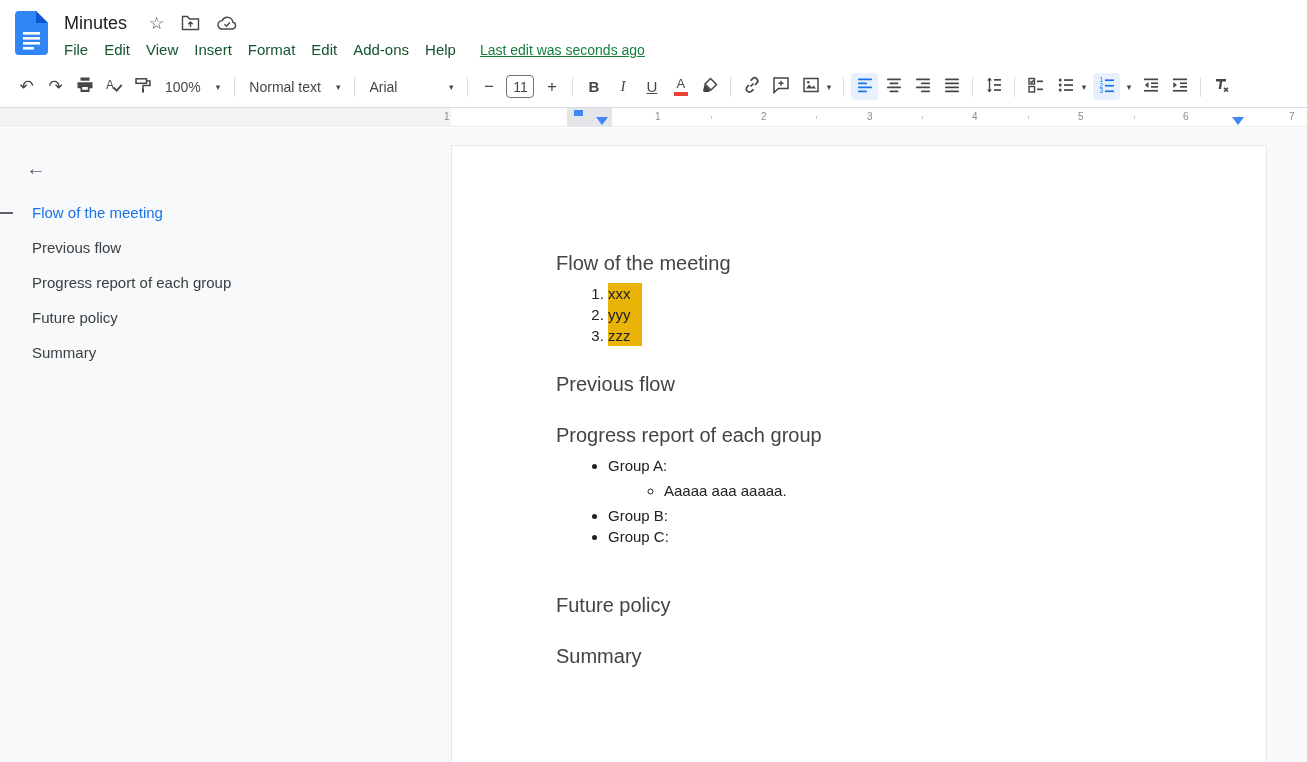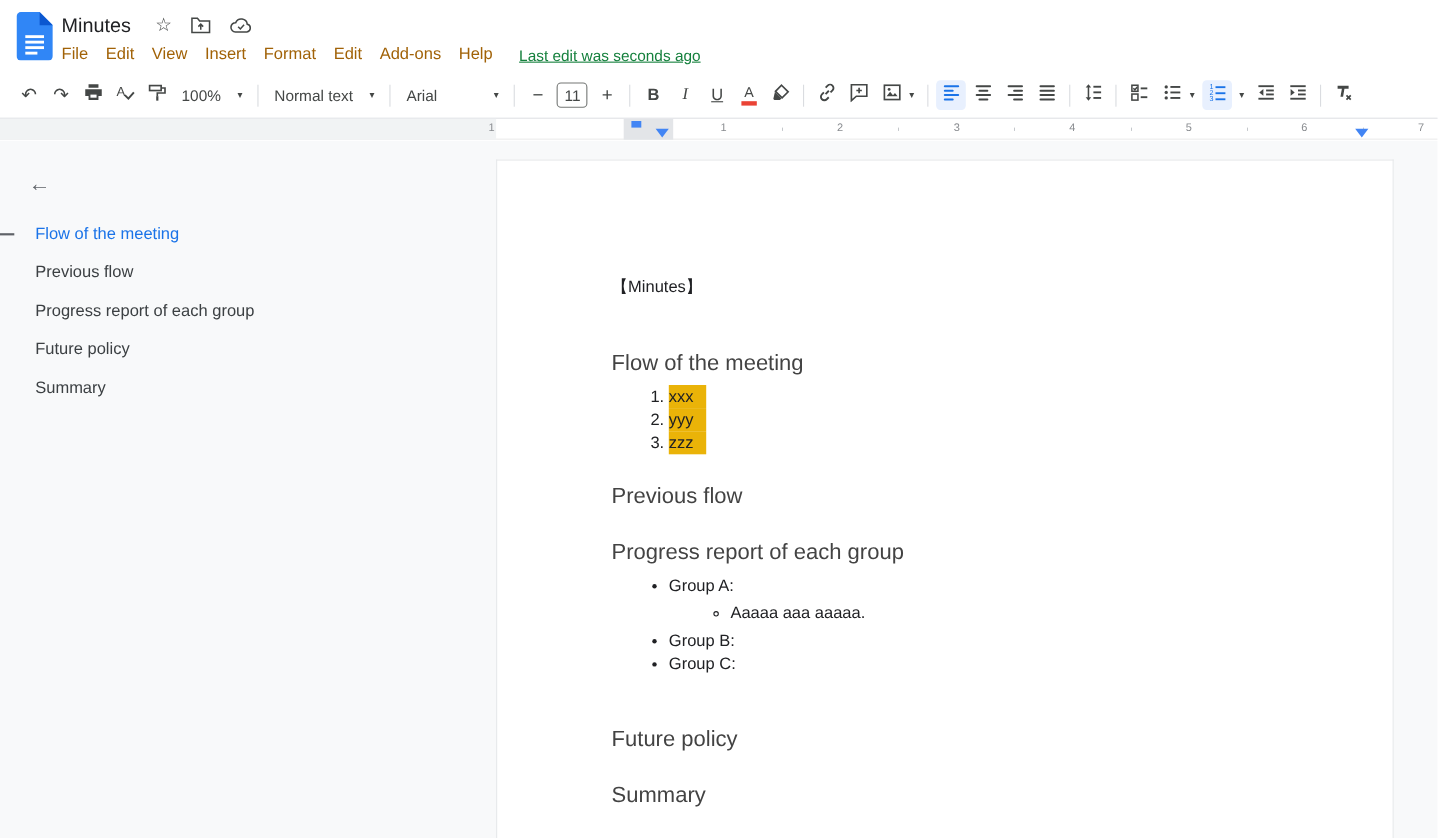--- a/index.html
+++ b/index.html
@@ -2,27 +2,27 @@
 <html><head>
 <meta charset="utf-8">
 <style>
   * { box-sizing:border-box; margin:0; padding:0; }
   html,body { width:1307px; height:762px; overflow:hidden; }
   body { font-family:"Liberation Sans","DejaVu Sans",sans-serif; background:#fff; position:relative; }
 
   
   .chrome { height:66px; display:flex; align-items:flex-start; padding:10px 0 0 15px; background:#fff; }
   .logo { width:33px; height:44px; margin-top:1px; cursor:pointer; }
-  .head-main { margin-left:8px; }
+  .head-main { margin-left:16px; }
   .title-row { display:flex; align-items:center; height:26px; }
   .doc-title { font-size:18px; color:#202124; cursor:text; }
   .t-icon { margin-left:17px; color:#444746; font-size:17px; display:flex; align-items:center; cursor:pointer; }
   .t-icon.star { margin-left:22px; }
   .menu-row { display:flex; align-items:center; margin-top:3px; margin-left:-8px; }
-  .menu-item { font-size:15px; color:#a16207; padding:2px 8px; border-radius:4px; cursor:pointer; }
+  .menu-item { font-size:15px; color:#14532d; padding:2px 8px; border-radius:4px; cursor:pointer; }
   .last-edit { font-size:14px; color:#15803d; text-decoration:underline; margin-left:16px; cursor:pointer; }
 
   
   .toolbar { height:42px; display:flex; align-items:center; padding-left:12px; border-bottom:1px solid #dadce0; background:#fff; color:#444746; }
   .tb-btn { min-width:27px; height:27px; border-radius:4px; display:flex; align-items:center; justify-content:center; margin:0 1px; cursor:pointer; color:#444746; }
   .tb-btn.active { background:#e8f0fe; color:#1a73e8; }
   .tb-sep { width:1px; height:20px; background:#dadce0; margin:0 6px; }
   .tb-glyph { font-size:17px; line-height:1; }
   .tb-select { display:flex; align-items:center; justify-content:space-between; padding:0 7px; height:27px; border-radius:4px; cursor:pointer; margin:0 1px;gap:8px; }
   .tb-select .lbl { font-size:14px; color:#444746; }
@@ -360,21 +360,20 @@
         <span>Future policy</span>
       </div>
       <div class="o-item">
         <span>Summary</span>
       </div>
     </div>
   </aside>
 
   <main class="canvas">
     <div class="page">
-      <p class="intro">【Minutes】</p>
 
       <h2 class="first">Flow of the meeting</h2>
       <ol>
         <li><span class="sel">xxx</span></li>
         <li><span class="sel">yyy</span></li>
         <li><span class="sel">zzz</span></li>
       </ol>
 
       <h2>Previous flow</h2>
 

